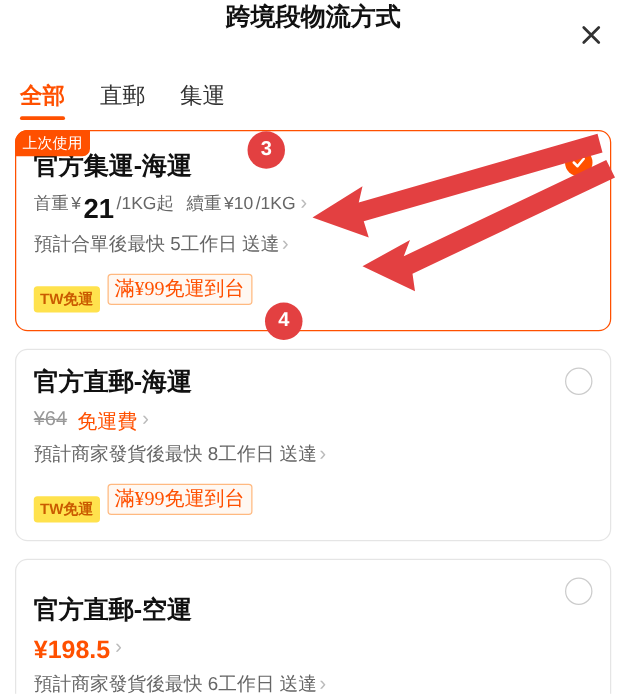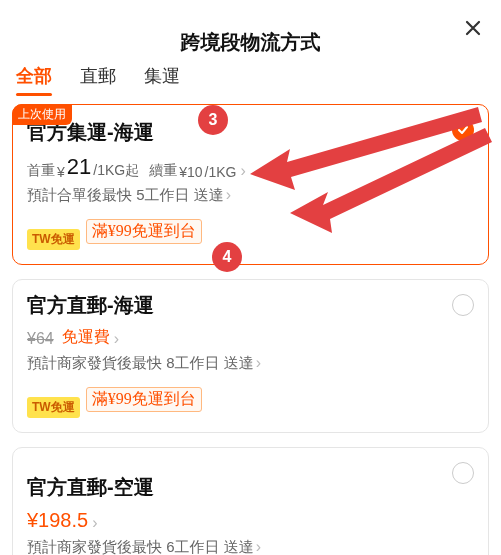--- a/index.html
+++ b/index.html
@@ -6,21 +6,21 @@
   body {
     font-family: -apple-system, "PingFang TC", "Microsoft JhengHei", sans-serif;
     background: #fff;
     width: 501px;
     height: 555px;
     overflow: hidden;
     position: relative;
   }
   .header {
     display: flex;
-    align-items: flex-end;
+    align-items: flex-start;
     justify-content: center;
     height: 56px;
     position: relative;
   }
   .header-title {
     font-size: 20px;
     font-weight: 700;
     color: #111;
   }
   .close-btn {
@@ -113,28 +113,28 @@
     font-weight: 700;
     color: #111;
     margin-top: 10px;
     margin-bottom: 8px;
   }
   .card.selected .card-title { margin-top: 2px; }
   .price-line {
     font-size: 14px;
     color: #666;
     display: flex;
-    align-items: flex-end;
+    align-items: flex-start;
     flex-wrap: wrap;
     gap: 2px;
     margin-bottom: 6px;
   }
   .price-main {
     font-size: 22px;
-    font-weight: 400;
+    font-weight: 700;
     color: #111;
   }
   .price-main.orange { color: #ff5000; }
   .price-strike {
     text-decoration: line-through;
     color: #999;
     font-size: 16px;
     margin-right: 6px;
   }
   .free-ship { color: #ff5000; font-size: 16px; font-weight: 500; }

